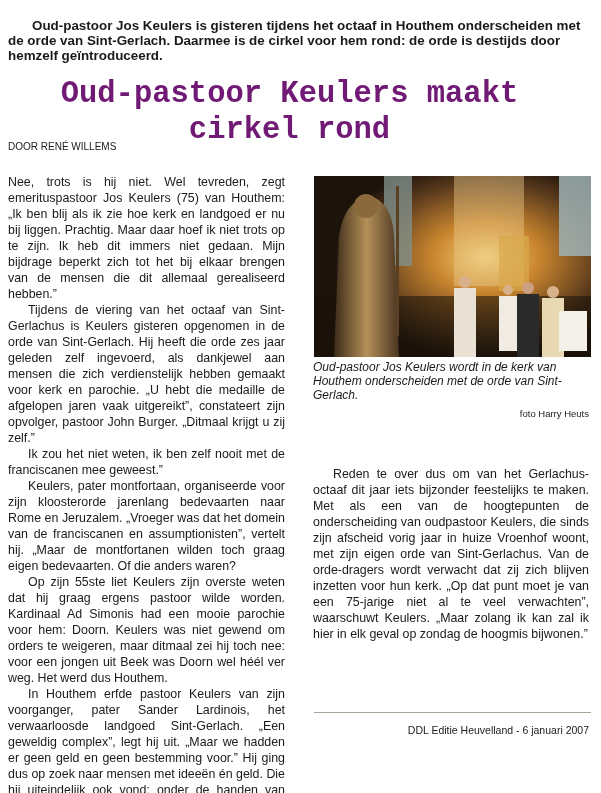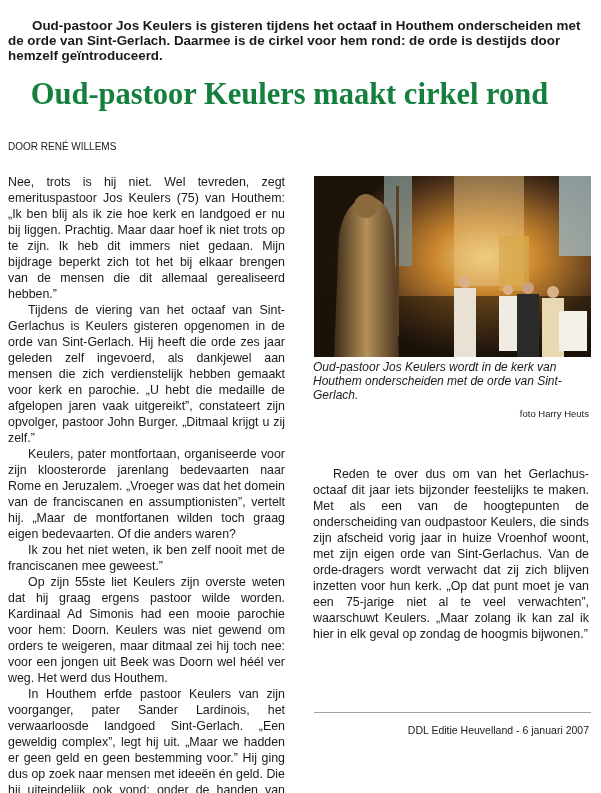--- a/index.html
+++ b/index.html
@@ -1,19 +1,19 @@
 <!DOCTYPE html>
 <html><head>
 <meta charset="utf-8">
 <style>
   html, body { margin: 0; padding: 0; background: #ffffff; }
   body { width: 601px; height: 793px; position: relative; overflow: hidden; color: #111; font-family: "Liberation Sans", sans-serif; }
   .lead { position: absolute; left: 8px; top: 10px; width: 585px; font-weight: bold; font-size: 13.4px; line-height: 15px; color: #1a1a1a; margin-top: 8px; }
   .lead .indent { display: inline-block; width: 24px; }
-  .headline { position: absolute; left: 0; top: 76px; width: 579px; text-align: center; font-family: Liberation Serif, serif; font-weight: bold; font-size: 30.5px; line-height: 36px; color: #15803d; }
+  .headline { position: absolute; left: 0; top: 76px; width: 579px; text-align: center; font-family: Liberation Mono, monospace; font-weight: bold; font-size: 30.5px; line-height: 36px; color: #701a75; }
   .byline { position: absolute; left: 8px; top: 141px; font-size: 10px; color: #1a1a1a; }
   .col { position: absolute; font-size: 12.4px; line-height: 16px; text-align: justify; color: #1a1a1a; }
   .col-left { left: 8px; top: 174px; width: 277px; }
   .col-right { left: 313px; top: 466px; width: 276px; }
   .dateline { text-align: right; font-weight: bold; }
   .col p { margin: 0; }
   .col p.ind { text-indent: 20px; }
   .photo { position: absolute; left: 314px; top: 176px; width: 277px; height: 181px; overflow: hidden; background: #2a1d12; }
   .caption { position: absolute; left: 313px; top: 360px; width: 278px; font-style: italic; font-size: 12px; line-height: 14px; color: #1a1a1a; }
   .credit { position: absolute; right: 12px; top: 408px; font-size: 9.5px; color: #222; }
@@ -25,22 +25,22 @@
 
 <div class="lead"><span class="indent"></span><span>Oud-pastoor Jos Keulers is gisteren tijdens het octaaf in Houthem onderscheiden met de orde van Sint-Gerlach. Daarmee is de cirkel voor hem rond: de orde is destijds door hemzelf geïntroduceerd.</span></div>
 
 <div class="headline">Oud-pastoor Keulers maakt cirkel rond</div>
 
 <div class="byline">DOOR RENÉ WILLEMS</div>
 
 <div class="col col-left">
   <p>Nee, trots is hij niet. Wel tevreden, zegt emerituspastoor Jos Keulers (75) van Houthem: „Ik ben blij als ik zie hoe kerk en landgoed er nu bij liggen. Prachtig. Maar daar hoef ik niet trots op te zijn. Ik heb dit immers niet gedaan. Mijn bijdrage beperkt zich tot het bij elkaar brengen van de mensen die dit allemaal gerealiseerd hebben.”</p>
   <p class="ind">Tijdens de viering van het octaaf van Sint-Gerlachus is Keulers gisteren opgenomen in de orde van Sint-Gerlach. Hij heeft die orde zes jaar geleden zelf ingevoerd, als dankjewel aan mensen die zich verdienstelijk hebben gemaakt voor kerk en parochie. „U hebt die medaille de afgelopen jaren vaak uitgereikt”, constateert zijn opvolger, pastoor John Burger. „Ditmaal krijgt u zij zelf.”</p>
+  <p class="ind">Ik zou het niet weten, ik ben zelf nooit met de franciscanen mee geweest.”</p>
   <p class="ind">Keulers, pater montfortaan, organiseerde voor zijn kloosterorde jarenlang bedevaarten naar Rome en Jeruzalem. „Vroeger was dat het domein van de franciscanen en assumptionisten”, vertelt hij. „Maar de montfortanen wilden toch graag eigen bedevaarten. Of die anders waren?</p>
-  <p class="ind">Ik zou het niet weten, ik ben zelf nooit met de franciscanen mee geweest.”</p>
   <p class="ind">Op zijn 55ste liet Keulers zijn overste weten dat hij graag ergens pastoor wilde worden. Kardinaal Ad Simonis had een mooie parochie voor hem: Doorn. Keulers was niet gewend om orders te weigeren, maar ditmaal zei hij toch nee: voor een jongen uit Beek was Doorn wel héél ver weg. Het werd dus Houthem.</p>
   <p class="ind">In Houthem erfde pastoor Keulers van zijn voorganger, pater Sander Lardinois, het verwaarloosde landgoed Sint-Gerlach. „Een geweldig complex”, legt hij uit. „Maar we hadden er geen geld en geen bestemming voor.” Hij ging dus op zoek naar mensen met ideeën én geld. Die hij uiteindelijk ook vond: onder de handen van Camille Oostwegel herrees château Sint-Gerlach uit zijn as.</p>
 </div>
 
 <div class="photo" title="Church interior with statue and clergy at the altar">
   <svg width="277" height="181" viewBox="0 0 277 181">
     <defs>
       <radialGradient id="glow" cx="0.62" cy="0.45" r="0.55">
         <stop offset="0" stop-color="#f4d27a"></stop>
         <stop offset="0.35" stop-color="#c9852e"></stop>

